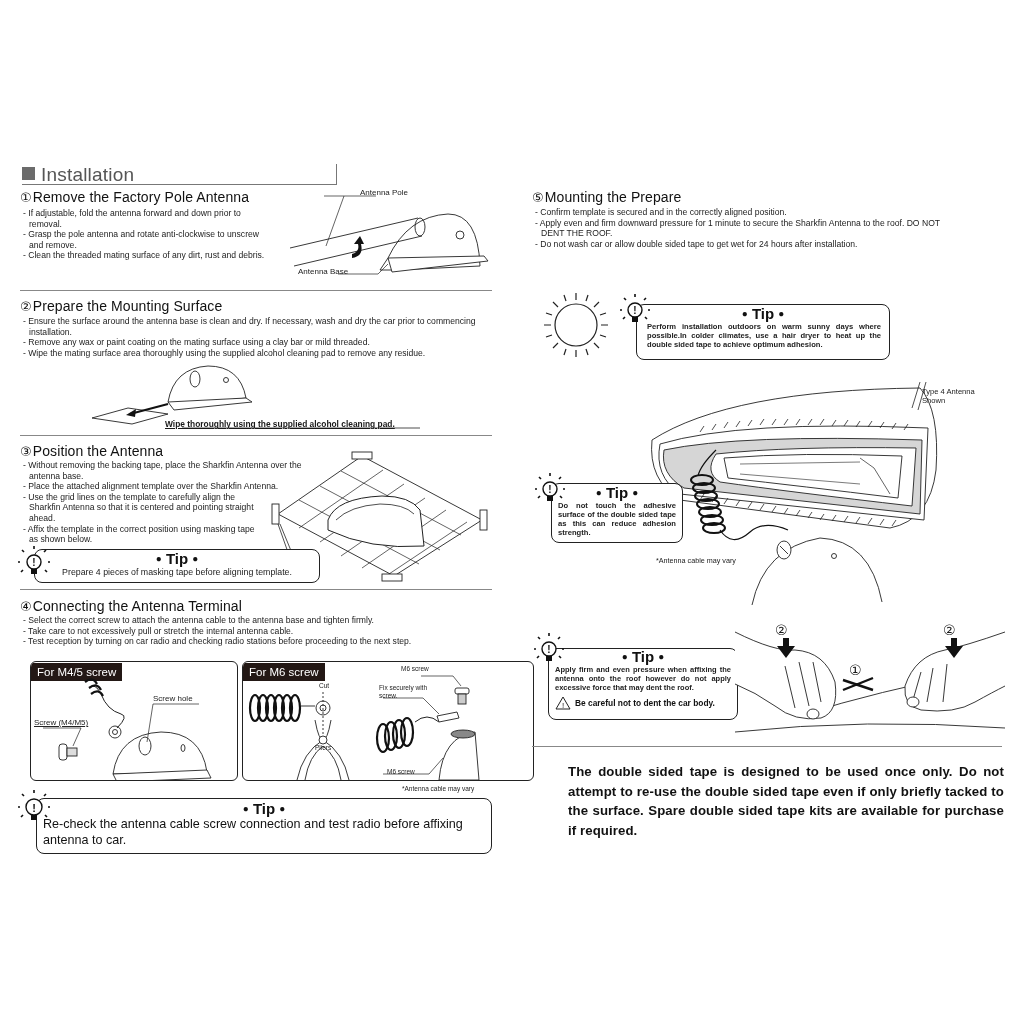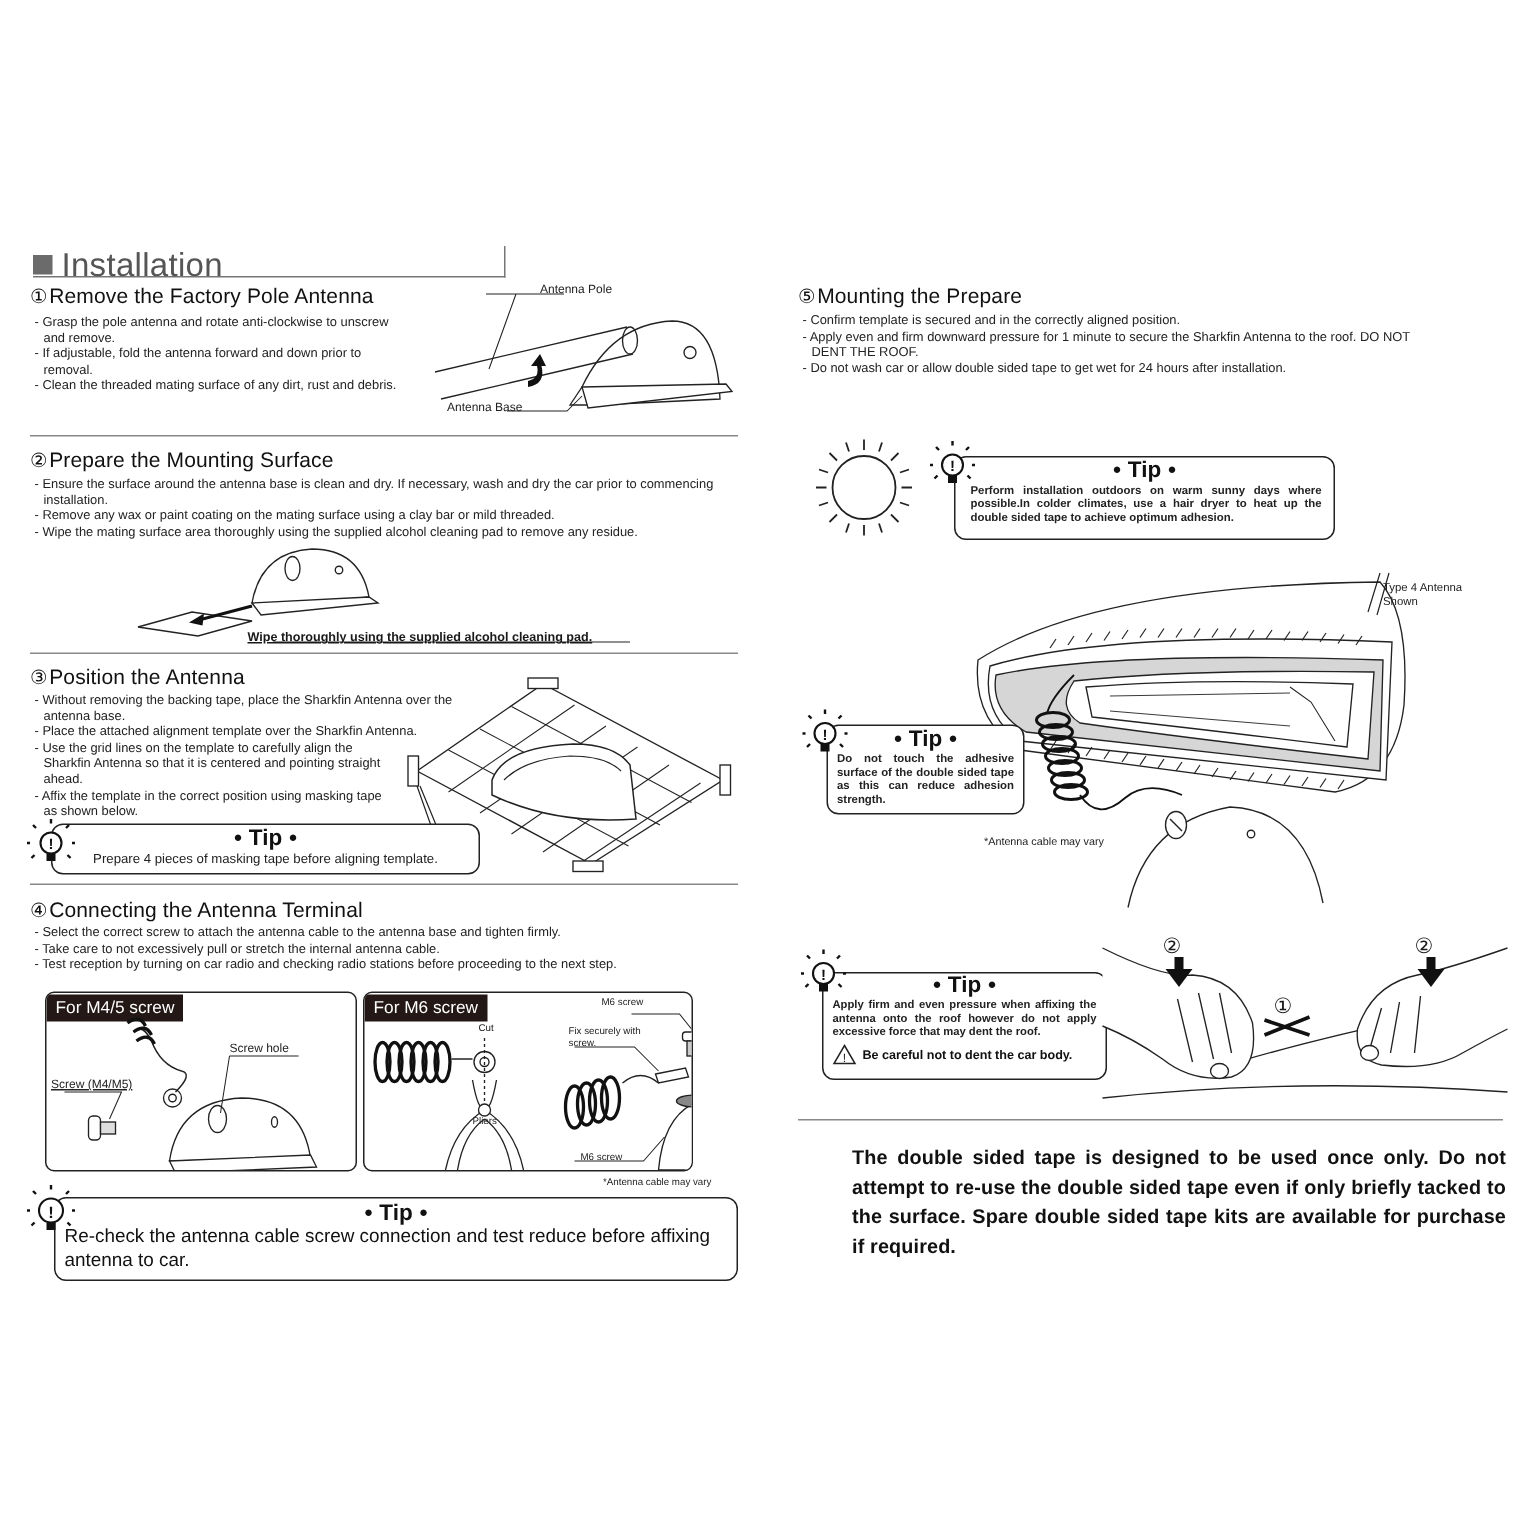--- a/index.html
+++ b/index.html
@@ -1,20 +1,20 @@
 <!DOCTYPE html>
 <html><head>
 <meta charset="utf-8">
 <style>
   * { box-sizing: border-box; margin: 0; padding: 0; }
   html, body { width: 1024px; height: 1024px; background: #ffffff; overflow: hidden; }
   body { position: relative; font-family: "Liberation Sans", "DejaVu Sans", sans-serif; color: #1a1a1a; }
   .abs { position: absolute; }
 
-  .section-title { font-size: 22px; color: #555; font-weight: normal; letter-spacing: 0.2px; }
+  .section-title { font-size: 19px; color: #555; font-weight: normal; letter-spacing: 0.2px; }
   .title-sq { display: inline-block; width: 13px; height: 13px; background: #6b6b6b; margin-right: 6px; vertical-align: 1px; }
   .title-rule { border-bottom: 1.2px solid #777; }
   .title-rule-end { border-right: 1.2px solid #777; }
 
   .step-h { font-size: 14px; font-weight: normal; color: #111; white-space: nowrap; letter-spacing: 0.1px; }
   .circ { display: inline-block; font-size: 13px; margin-right: 1px; }
   ul.bul { list-style: none; font-size: 8.6px; line-height: 10.6px; color: #222; }
   ul.bul li { padding-left: 9px; text-indent: -6px; }
   ul.bul li::before { content: "- "; }
 
@@ -39,22 +39,22 @@
 <div class="abs" style="left:22px; top:164px; width:315px; height:22px;">
   <div class="title-rule title-rule-end" style="position:absolute; left:0; top:0; width:315px; height:21px;"></div>
   <div class="section-title" style="position:absolute; left:0; top:0;">
     <span class="title-sq"></span><span>Installation</span>
   </div>
 </div>
 
 <div class="abs" style="left:20px; top:189px; width:260px;">
   <div class="step-h"><span class="circ">①</span><span>Remove the Factory Pole Antenna</span></div>
   <ul class="bul" style="margin-top:3px; width:250px;">
+    <li>If adjustable, fold the antenna forward and down prior to removal.</li>
     <li>Grasp the pole antenna and rotate anti-clockwise to unscrew and remove.</li>
-    <li>If adjustable, fold the antenna forward and down prior to removal.</li>
     <li>Clean the threaded mating surface of any dirt, rust and debris.</li>
   </ul>
 </div>
 <div class="abs" style="left:288px; top:186px; width:210px; height:100px;">
   <svg width="210" height="100" viewBox="0 0 210 100">
     <g fill="none" stroke="#222" stroke-width="0.9">
       <path d="M92 84 L100 72 Q120 30 160 28 Q190 28 192 80 L110 84 Z" fill="#fff"></path>
       <path d="M100 72 L196 70 L200 75 L104 86 Z" fill="#fff"></path>
       <circle cx="172" cy="49" r="4"></circle>
       <path d="M2 62 L130 32 M6 80 L134 50"></path>
@@ -160,21 +160,21 @@
       <path d="M122 42 L168 42 M122 42 L116 80" stroke-width="0.7"></path>
     </g>
     <g stroke="#111" stroke-width="2.2" fill="none">
       <path d="M54 20 Q62 14 66 22 M58 26 Q66 20 70 28 M60 32 Q68 26 72 34"></path>
     </g>
   </svg>
   <span class="abs label-sm" style="left:3px; top:56px; text-decoration:underline;">Screw (M4/M5)</span>
   <span class="abs label-sm" style="left:122px; top:32px;">Screw hole</span>
 </div>
 
-<div class="abs screw-panel" style="left:242px; top:661px; width:220px; height:120px;">
+<div class="abs screw-panel" style="left:242px; top:661px; width:292px; height:120px;">
   <span class="panel-tab">For M6 screw</span>
   <svg class="abs" style="left:0; top:0;" width="248" height="120" viewBox="0 0 248 120">
     <g fill="none" stroke="#111" stroke-width="2.2">
       <ellipse cx="12" cy="46" rx="5" ry="13"></ellipse>
         <ellipse cx="20" cy="46" rx="5" ry="13"></ellipse>
         <ellipse cx="28" cy="46" rx="5" ry="13"></ellipse>
       <ellipse cx="36" cy="46" rx="5" ry="13"></ellipse>
         <ellipse cx="44" cy="46" rx="5" ry="13"></ellipse>
         <ellipse cx="52" cy="46" rx="5" ry="13"></ellipse>
       <ellipse cx="140" cy="76" rx="6" ry="14"></ellipse>
@@ -205,21 +205,21 @@
   <span class="abs label-xs" style="left:72px; top:82px;">Pliers</span>
   <span class="abs label-xs" style="left:158px; top:3px;">M6 screw</span>
   <span class="abs label-xs" style="left:136px; top:22px; width:62px; white-space:normal; line-height:8px;">Fix securely with screw.</span>
   <span class="abs label-xs" style="left:144px; top:106px;">M6 screw</span>
 </div>
 <span class="abs label-xs" style="left:402px; top:785px;">*Antenna cable may vary</span>
 
 <div class="abs" style="left:18px; top:790px; width:474px; height:66px;">
   <div class="abs tip-box" style="left:18px; top:8px; width:456px; height:56px;">
     <div class="tip-title" style="margin-top:1px; line-height:17px;"><span class="dot">●</span> <span>Tip</span> <span class="dot">●</span></div>
-    <div style="font-size:12.6px; line-height:15.5px; padding:0 6px 0 6px; color:#111;">Re-check the antenna cable screw connection and test reduce before affixing antenna to car.</div>
+    <div style="font-size:12.6px; line-height:15.5px; padding:0 6px 0 6px; color:#111;">Re-check the antenna cable screw connection and test radio before affixing antenna to car.</div>
   </div>
   <svg class="abs" style="left:0; top:0;" width="32" height="42" viewBox="0 0 32 42">
     <g stroke="#111" stroke-width="1.4" fill="#fff">
       <circle cx="16" cy="17" r="8"></circle>
       <path d="M16 3 L16 0 M6 6 L4 4 M26 6 L28 4 M2 17 L0 17 M30 17 L32 17 M5 25 L3 27 M27 25 L29 27" stroke-width="1.6"></path>
     </g>
     <rect x="13" y="25" width="6" height="5" fill="#111"></rect>
     <text x="16" y="22" font-size="11" font-weight="bold" text-anchor="middle" fill="#111" font-family="Liberation Sans, sans-serif">!</text>
   </svg>
 </div>

